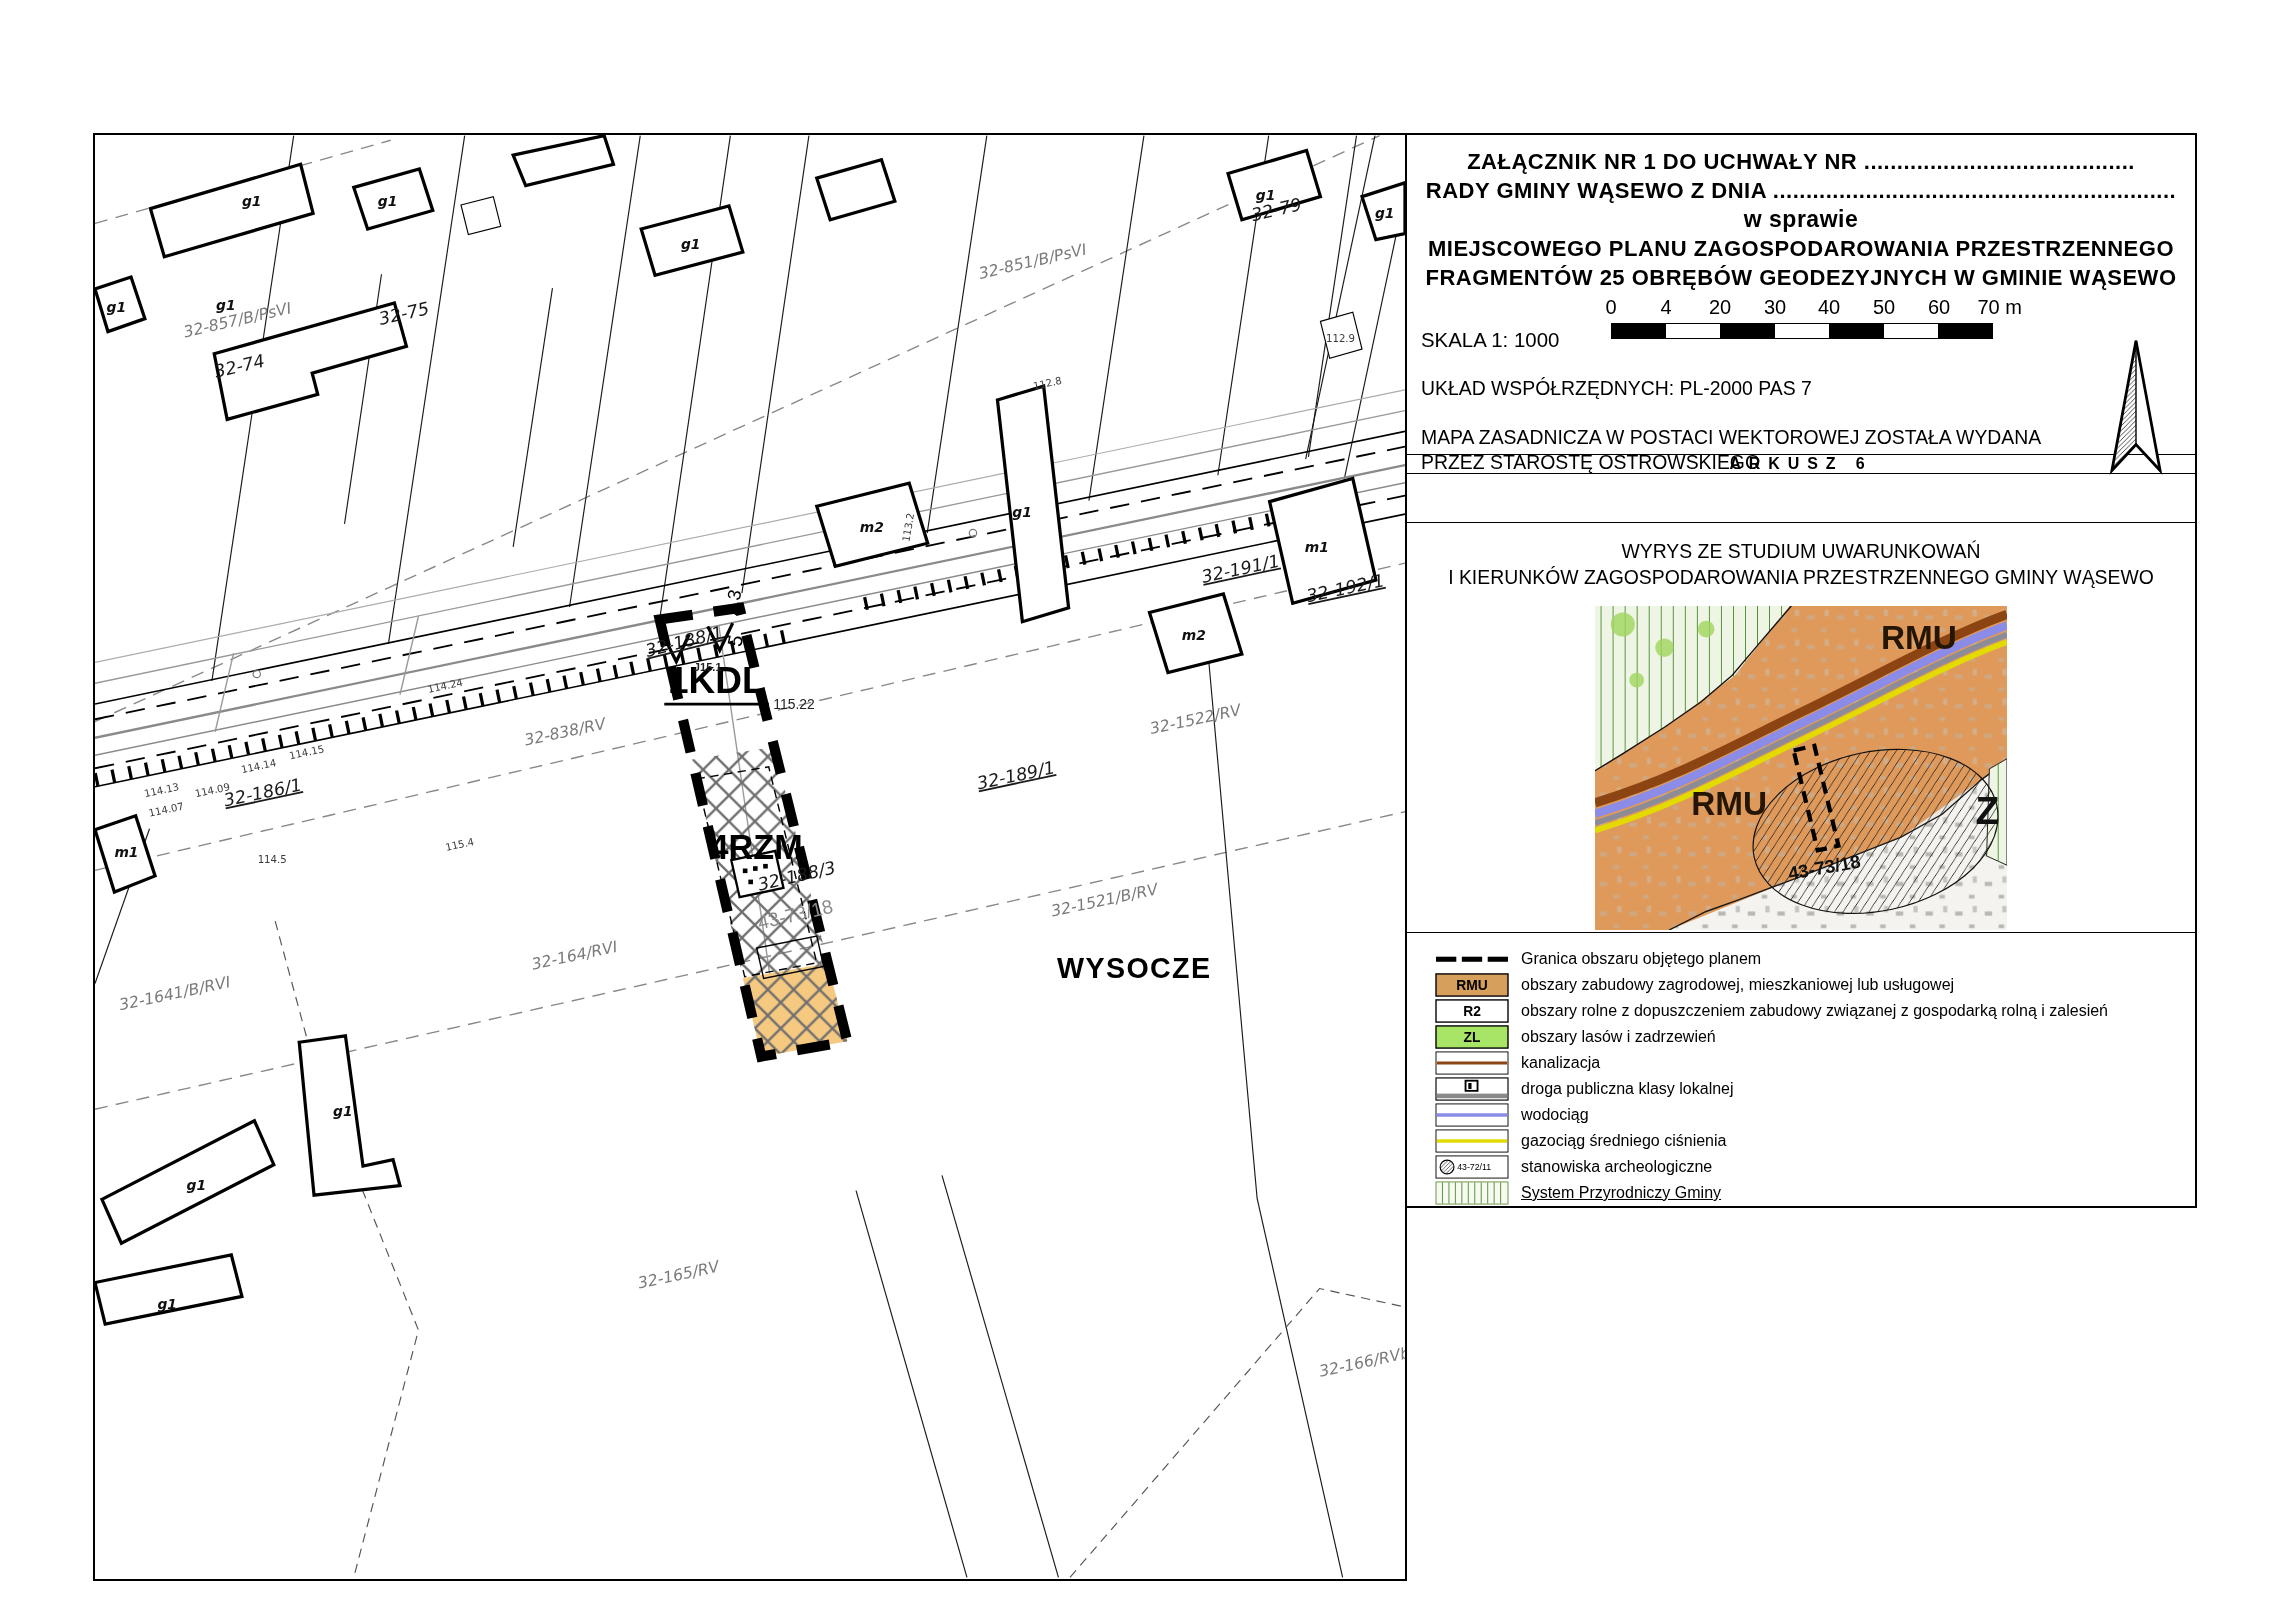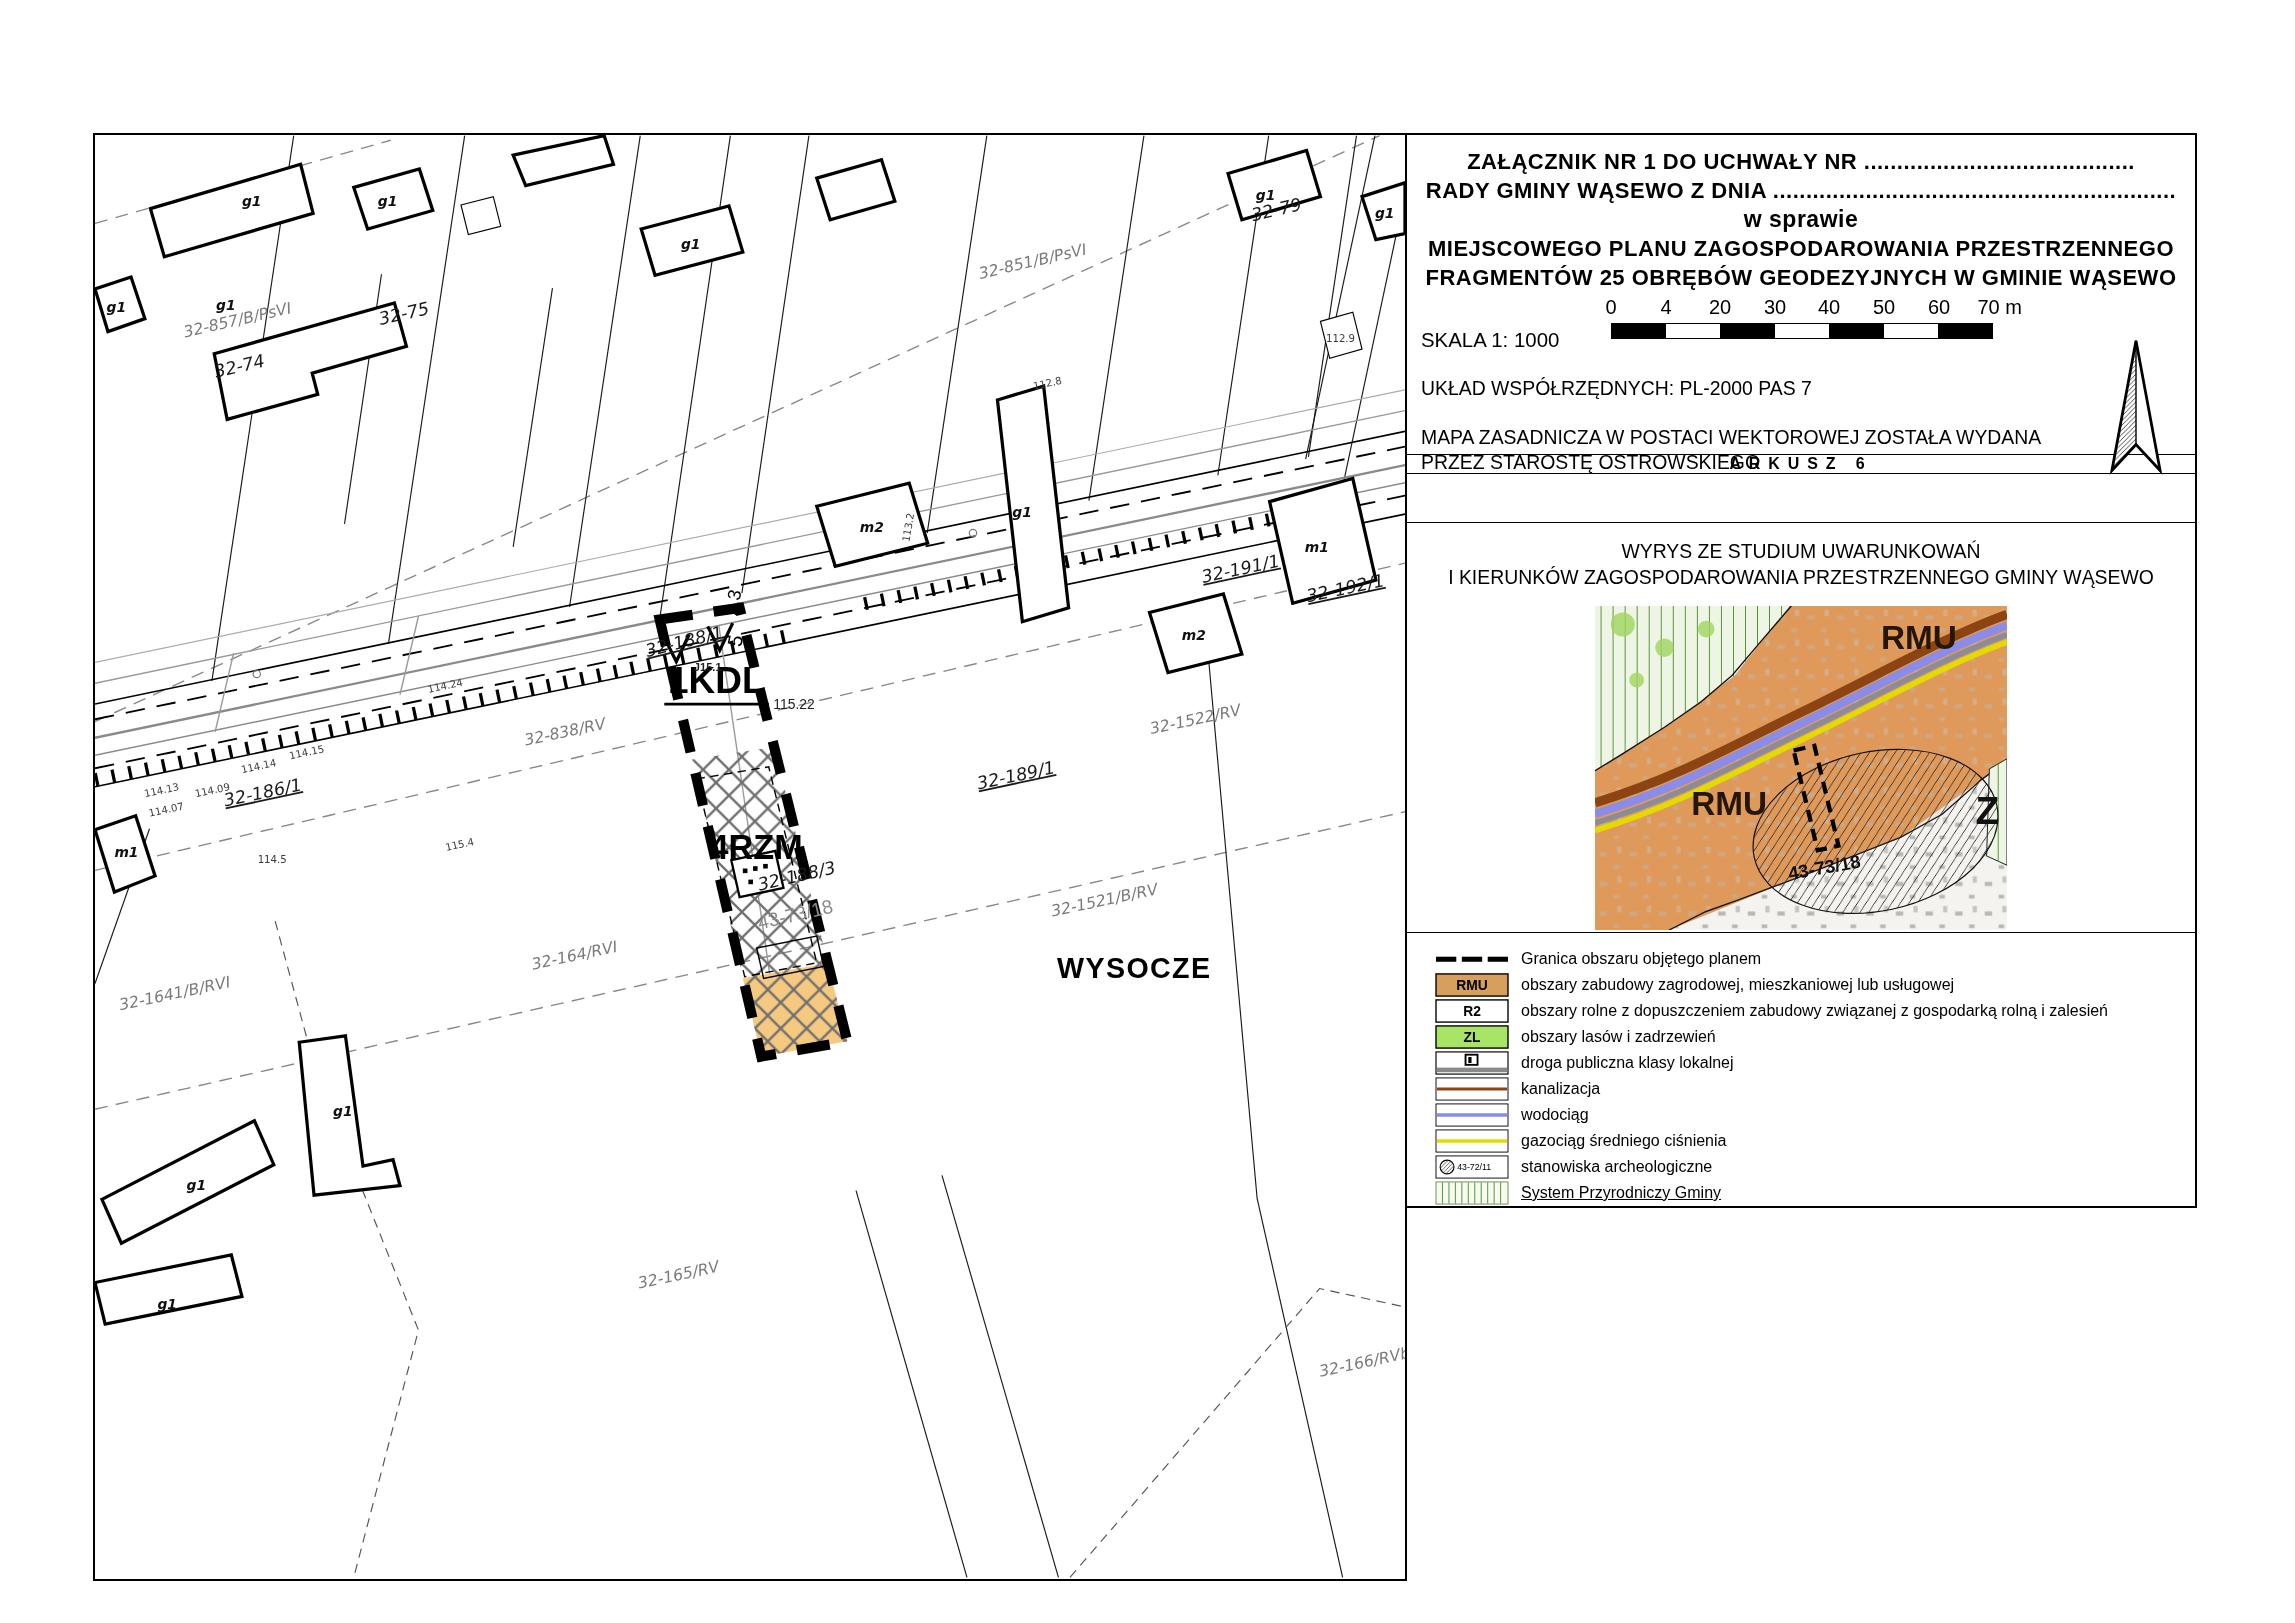--- a/index.html
+++ b/index.html
@@ -330,39 +330,39 @@
     <div class="lrow">
       <svg class="lswatch" viewBox="0 0 160 52">
         <rect x="2" y="2" width="156" height="48" stroke="#000" stroke-width="3" fill="#A8E465"></rect>
         <text x="80" y="37" font-size="30" font-weight="bold" text-anchor="middle" font-family="Liberation Sans">ZL</text>
       </svg>
       <span class="llabel">obszary lasów i zadrzewień</span>
     </div>
 
     <div class="lrow">
       <svg class="lswatch" viewBox="0 0 160 52">
+        <rect x="2" y="2" width="156" height="48" fill="#fff" stroke="#000" stroke-width="2"></rect>
+        <path d="M4 26 H156" stroke-width="7" stroke="#8C4512"></path>
+      </svg>
+      <span class="llabel">kanalizacja</span>
+    </div>
+
+    <div class="lrow">
+      <svg class="lswatch" viewBox="0 0 160 52">
         <rect x="2" y="2" width="156" height="48" fill="#fff" stroke="#000" stroke-width="2.5"></rect>
         <rect x="4" y="36" width="152" height="10" fill="#8A8A8A"></rect>
         <rect x="66" y="8" width="26" height="22" fill="none" stroke="#000" stroke-width="4"></rect>
         <rect x="72" y="13" width="7" height="13" fill="#000"></rect>
       </svg>
       <span class="llabel">droga publiczna klasy lokalnej</span>
     </div>
 
     <div class="lrow">
       <svg class="lswatch" viewBox="0 0 160 52">
         <rect x="2" y="2" width="156" height="48" fill="#fff" stroke="#000" stroke-width="2"></rect>
-        <path d="M4 26 H156" stroke-width="7" stroke="#8C4512"></path>
-      </svg>
-      <span class="llabel">kanalizacja</span>
-    </div>
-
-    <div class="lrow">
-      <svg class="lswatch" viewBox="0 0 160 52">
-        <rect x="2" y="2" width="156" height="48" fill="#fff" stroke="#000" stroke-width="2"></rect>
         <path d="M4 26 H156" stroke-width="8" stroke="#8B8BE8"></path>
       </svg>
       <span class="llabel">wodociąg</span>
     </div>
 
     <div class="lrow">
       <svg class="lswatch" viewBox="0 0 160 52">
         <rect x="2" y="2" width="156" height="48" fill="#fff" stroke="#000" stroke-width="2"></rect>
         <path d="M4 26 H156" stroke-width="8" stroke="#E3DB00"></path>
       </svg>

